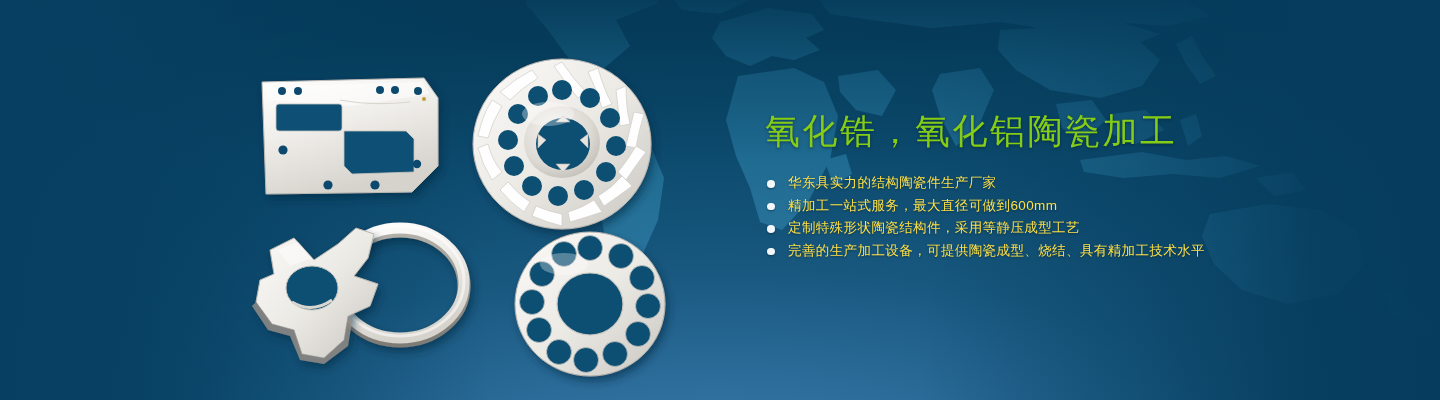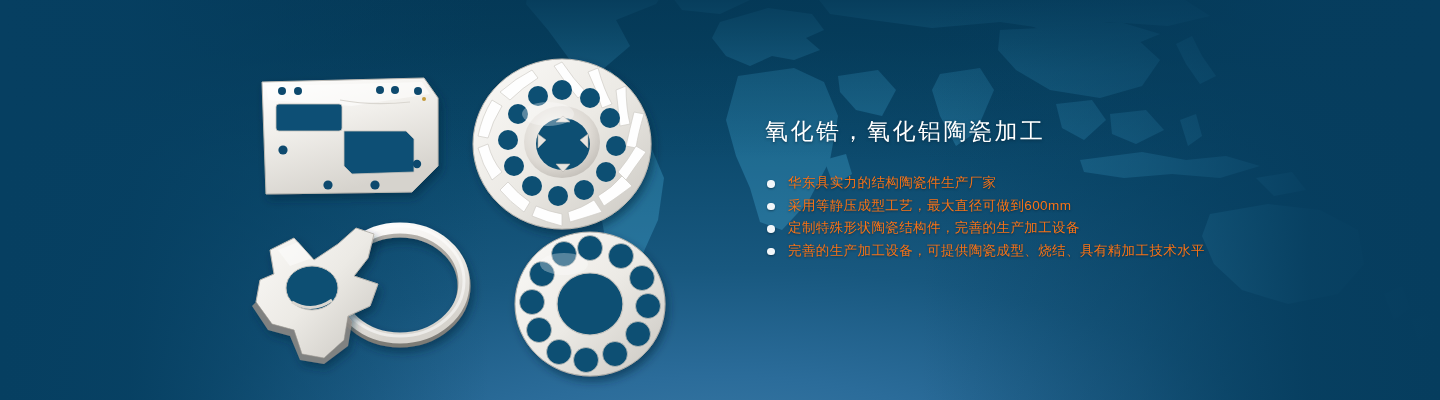--- a/index.html
+++ b/index.html
@@ -51,40 +51,40 @@
     width:470px; height:350px;
   }
   .products svg{ width:100%; height:100%; display:block; overflow:visible; }
 
   
   .copy{
     position:absolute; left:765px; top:112px;
     width:620px;
   }
   .headline{
-    font-size:23px;
+    font-size:35px;
     line-height:38px;
     letter-spacing:2.5px;
-    color:#ffffff;
+    color:#84cc16;
     font-weight:400;
     text-shadow:0 1px 3px rgba(2,24,40,.55);
     white-space:nowrap;
   }
   .bullets{
     margin-top:22px;
     list-style:none;
   }
   .bullet{
     position:relative;
     padding-left:23px;
     height:22.5px;
     line-height:22.5px;
     font-size:13.5px;
     letter-spacing:.4px;
-    color:#f97316;
+    color:#fde047;
     white-space:nowrap;
     text-shadow:0 1px 2px rgba(2,24,40,.5);
   }
   .dot{
     position:absolute;
     left:2px; top:8px;
     width:7.5px; height:7.5px;
     border-radius:50%;
     background:#f2f7fa;
     box-shadow:0 1px 2px rgba(2,24,40,.45);
@@ -304,26 +304,26 @@
 
     <ul class="bullets">
 
       <li class="bullet">
         <span class="dot"></span>
         <span>华东具实力的结构陶瓷件生产厂家</span>
       </li>
 
       <li class="bullet">
         <span class="dot"></span>
-        <span>采用等静压成型工艺，最大直径可做到600mm</span>
+        <span>精加工一站式服务，最大直径可做到600mm</span>
       </li>
 
       <li class="bullet">
         <span class="dot"></span>
-        <span>定制特殊形状陶瓷结构件，完善的生产加工设备</span>
+        <span>定制特殊形状陶瓷结构件，采用等静压成型工艺</span>
       </li>
 
       <li class="bullet">
         <span class="dot"></span>
         <span>完善的生产加工设备，可提供陶瓷成型、烧结、具有精加工技术水平</span>
       </li>
 
     </ul>
   </div>
 

